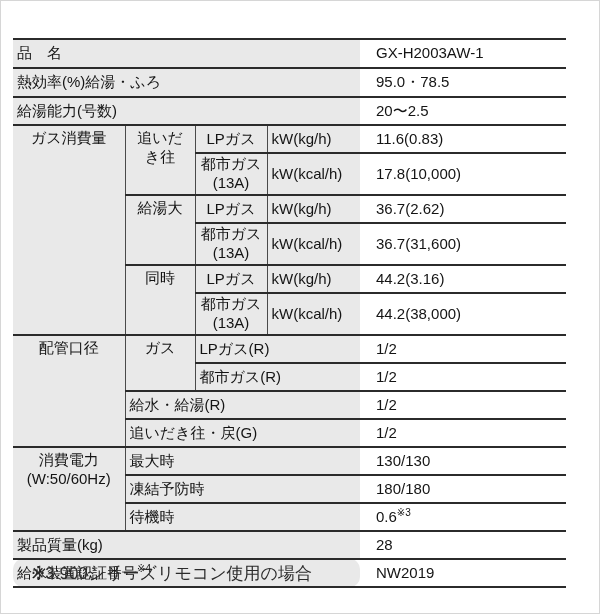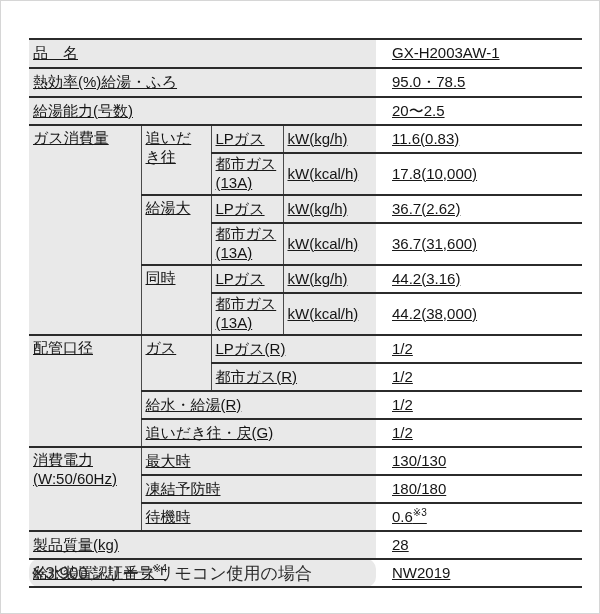--- a/index.html
+++ b/index.html
@@ -8,42 +8,41 @@
     background:#ffffff;
     font-family:"Liberation Sans","DejaVu Sans",sans-serif;
     color:#1a1a1a;
     position:relative;
     box-sizing:border-box;
     border:1px solid #d6d6d6;
     overflow:hidden;
   }
   .spec-table{
     position:absolute;
-    left:28px;top:37px;
+    left:12px;top:37px;
     border-collapse:collapse;
     table-layout:fixed;
     width:553px;
     font-size:15px;
     line-height:1.25;
-    text-decoration:underline;
   }
   .spec-table td{
     border-top:2px solid #2b2b2b;
     padding:1px 4px;
     vertical-align:middle;
     color:#141414;
     overflow:hidden;
   }
   .spec-table tr:last-child td{
     border-bottom:2px solid #2b2b2b;
     border-radius:10px;
   }
   td.lbl{background:#e9e9e9;}
   td.val{background:#ffffff;padding-left:16px;}
-  td.vr{border-right:1px solid #4a4a4a;}
+  td.vr{border-right:1px solid #4a4a4a;text-align:center;}
   td.vtop{vertical-align:top;padding-top:3px;}
   tr.rs td{height:24px;}
   tr.rd td{height:38px;}
   tr.rt td{height:25px;}
   .block{display:block;}
   sup{font-size:10px;line-height:0;}
   .footnotes{
     position:absolute;
     left:30px;top:560px;
     font-size:17px;

